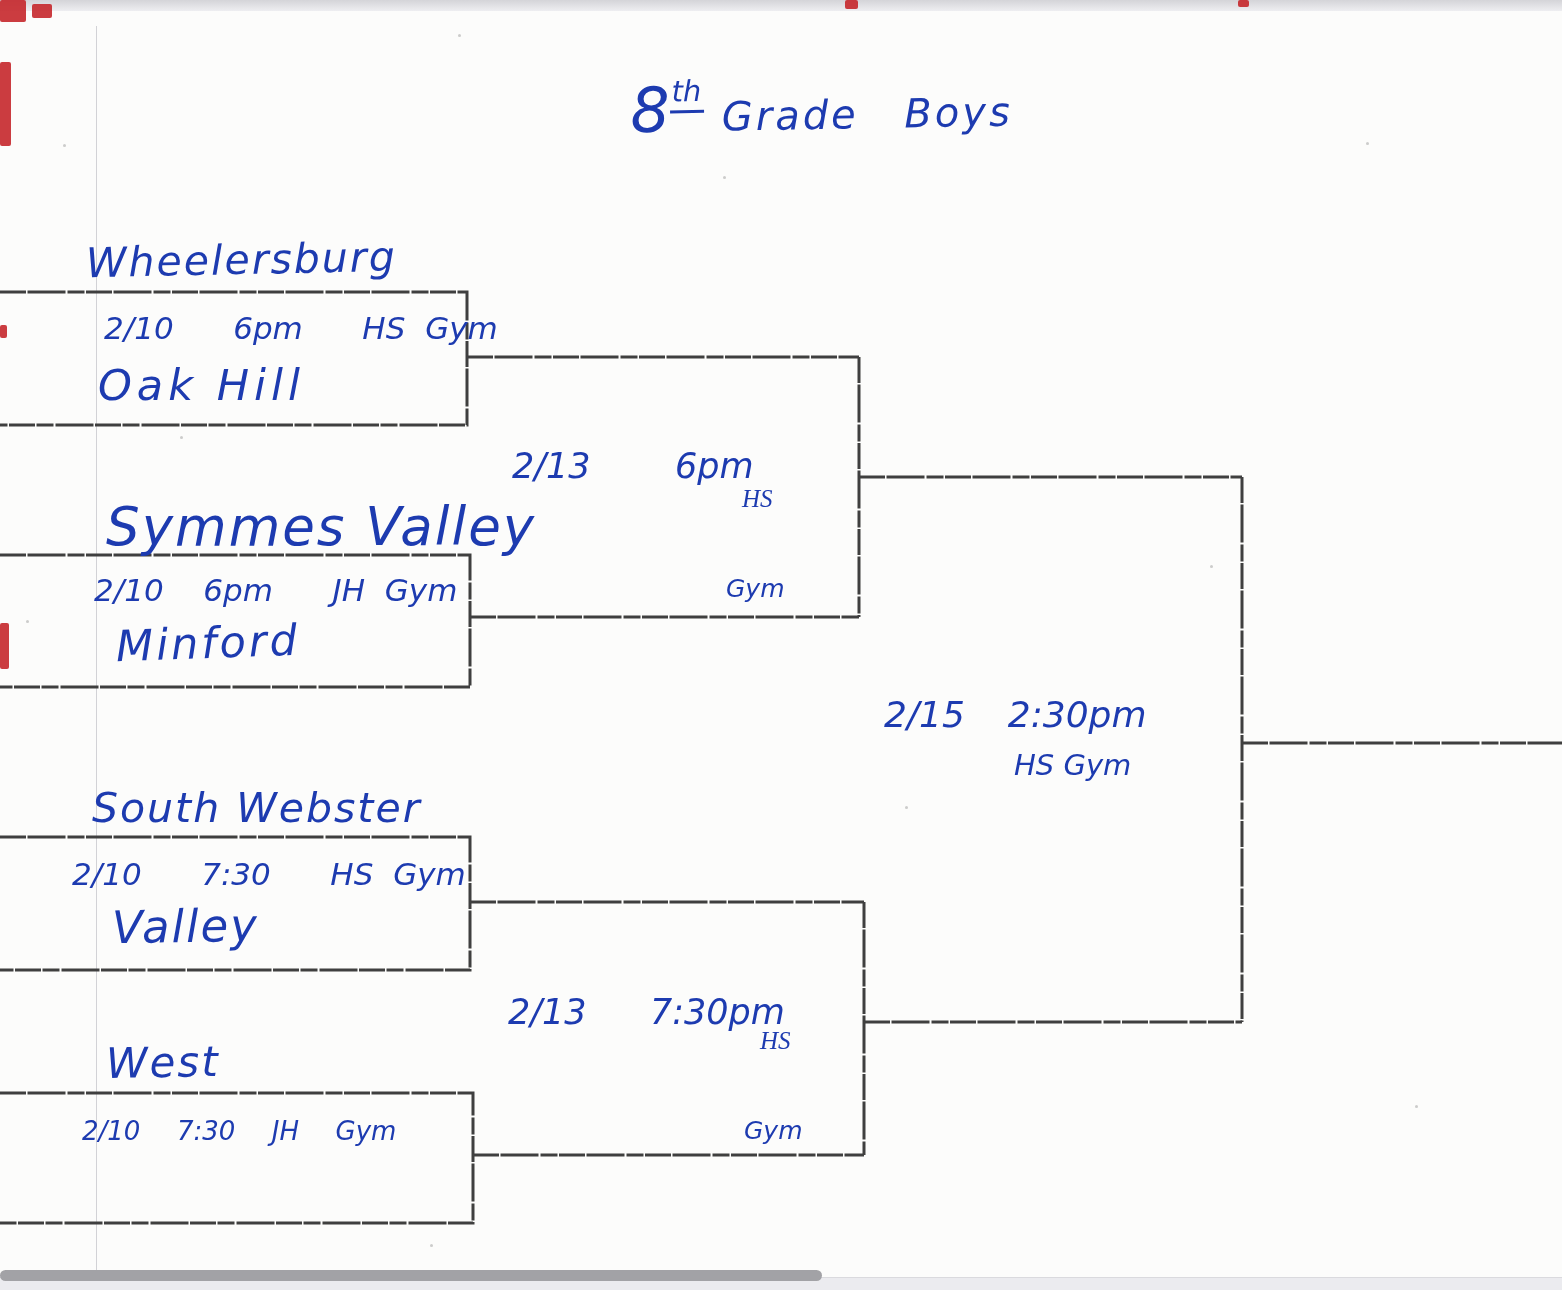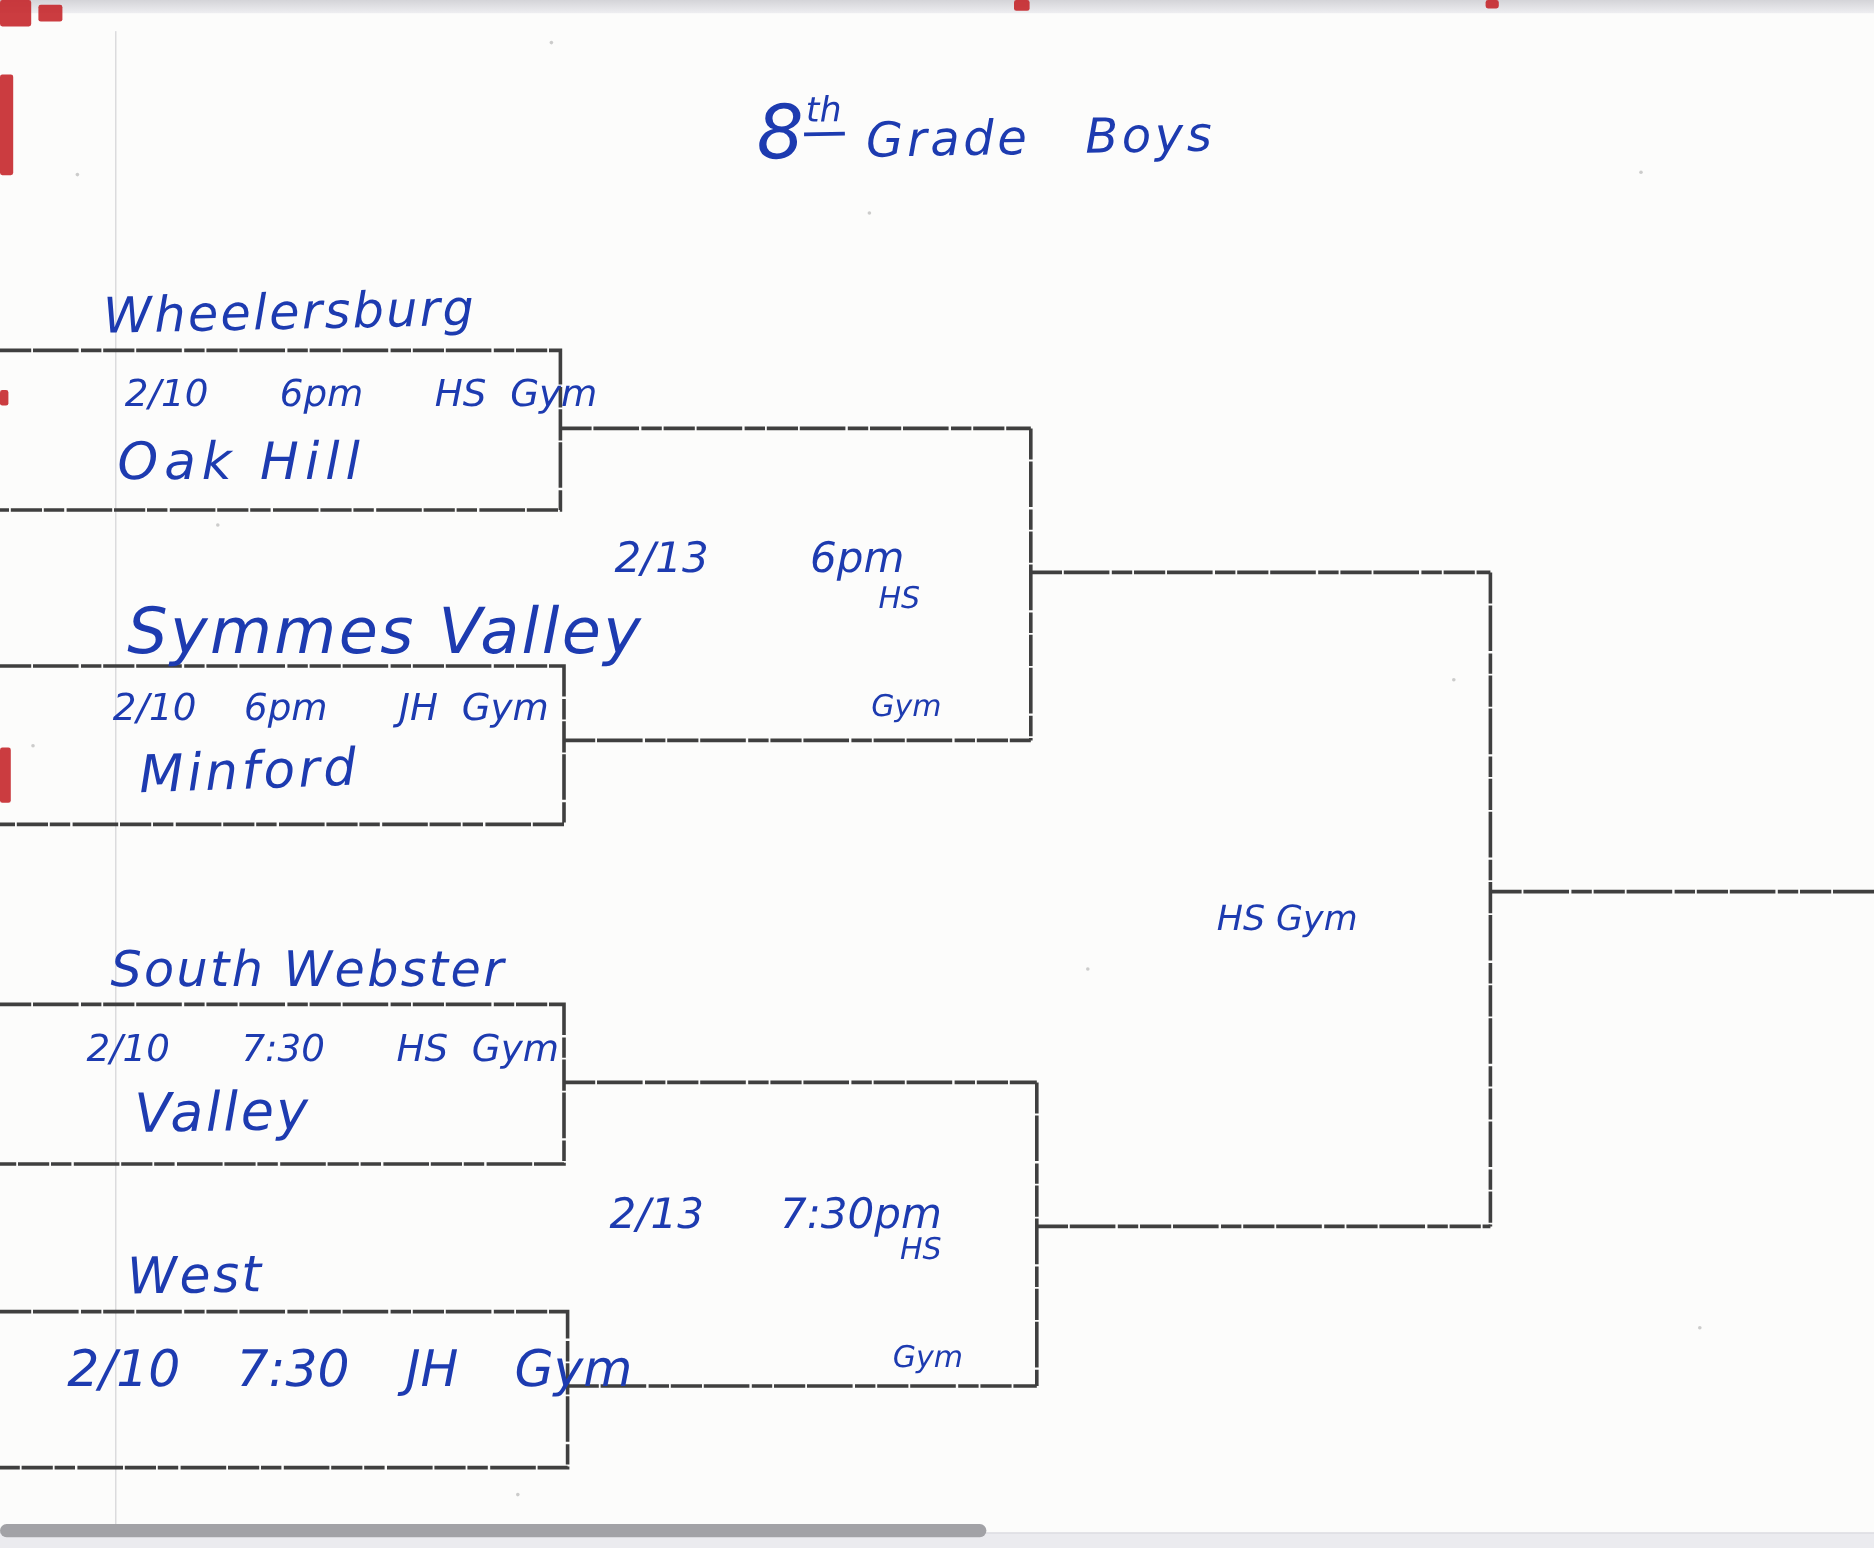--- a/index.html
+++ b/index.html
@@ -39,25 +39,25 @@
   #t-sf1{left:512px;top:446px;font-size:35px;}
   #t-sf1v{left:726px;top:424px;font-size:25px;line-height:1.2;}
   #t-team3a{left:92px;top:784px;font-size:41px;}
   #t-sched3{left:72px;top:856px;font-size:31px;}
   #t-team3b{left:112px;top:900px;font-size:45px;transform:rotate(-1deg);}
   #t-sf2{left:508px;top:992px;font-size:35px;}
   #t-sf2v{left:744px;top:966px;font-size:25px;line-height:1.2;}
   #t-final{left:884px;top:694px;font-size:36px;}
   #t-finalv{left:1014px;top:748px;font-size:29px;}
   #t-team4a{left:106px;top:1038px;font-size:42px;transform:rotate(-1deg);}
-  #t-sched4{left:56px;top:1116px;font-size:42px;}
+  #t-sched4{left:82px;top:1116px;font-size:26px;}
   #t-team4b{left:112px;top:1162px;font-size:42px;letter-spacing:5px;}
 
   .venue-stack span{display:block;}
-  .venue-stack span:first-child{margin-left:6px;}
+  .venue-stack span:first-child{margin-left:16px;font-family:Liberation Serif, serif;}
 
   
   .artifact{position:absolute;background:#c5272b;opacity:.9;border-radius:2px;}
   .af-a{left:0;top:0;width:26px;height:22px;}
   .af-b{left:32px;top:4px;width:20px;height:14px;}
   .af-c{left:0;top:62px;width:11px;height:84px;}
   .af-d{left:0;top:325px;width:7px;height:13px;}
   .af-e{left:0;top:623px;width:9px;height:46px;}
   .af-f{left:845px;top:0;width:13px;height:9px;}
   .af-g{left:1238px;top:0;width:11px;height:7px;}
@@ -117,20 +117,21 @@
   <div class="hand team" id="t-team3a">South Webster</div>
   <div class="hand sched" id="t-sched3">2/10   7:30   HS Gym</div>
   <div class="hand team" id="t-team3b">Valley</div>
 
   <div class="hand sched" id="t-sf2">2/13   7:30pm</div>
   <div class="hand venue-stack" id="t-sf2v">
     <span>HS</span>
     <span>Gym</span>
   </div>
 
+  <div class="hand sched" id="t-final">2/15  2:30pm</div>
   <div class="hand" id="t-finalv">HS Gym</div>
 
   <div class="hand team" id="t-team4a">West</div>
   <div class="hand sched" id="t-sched4">2/10  7:30  JH  Gym</div>
 
   <div class="artifact af-a"></div>
   <div class="artifact af-b"></div>
   <div class="artifact af-c"></div>
   <div class="artifact af-d"></div>
   <div class="artifact af-e"></div>

